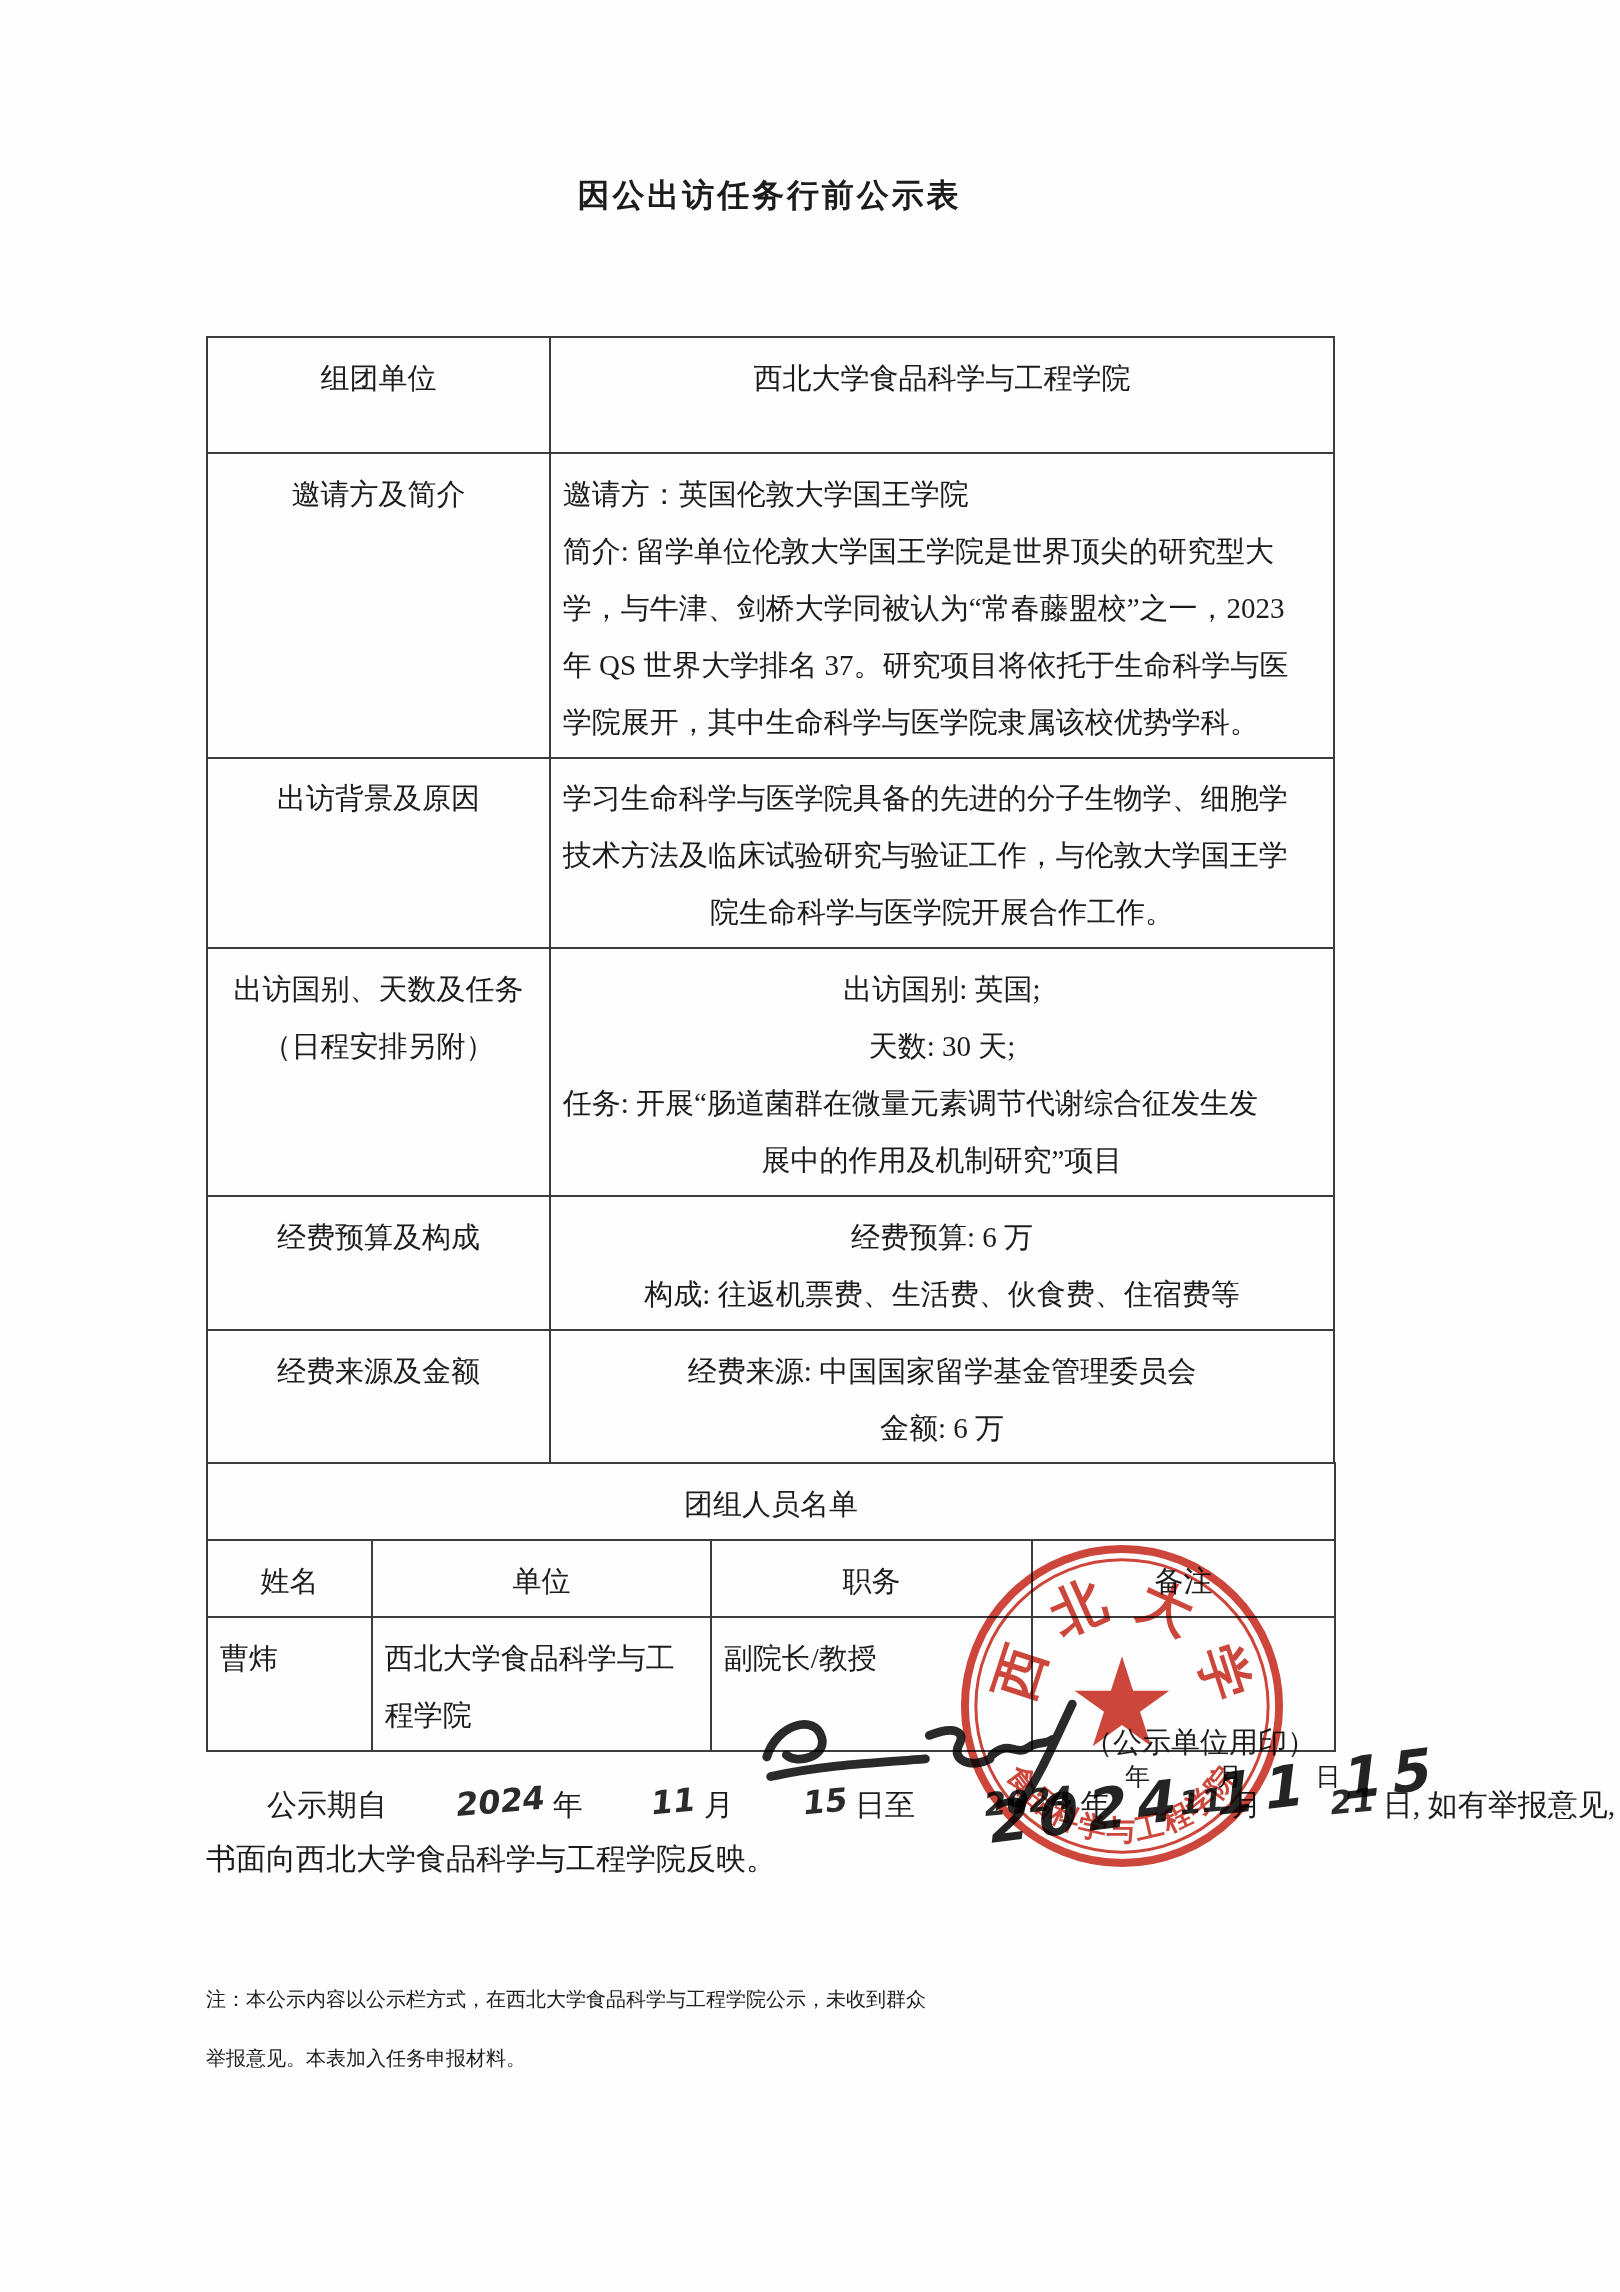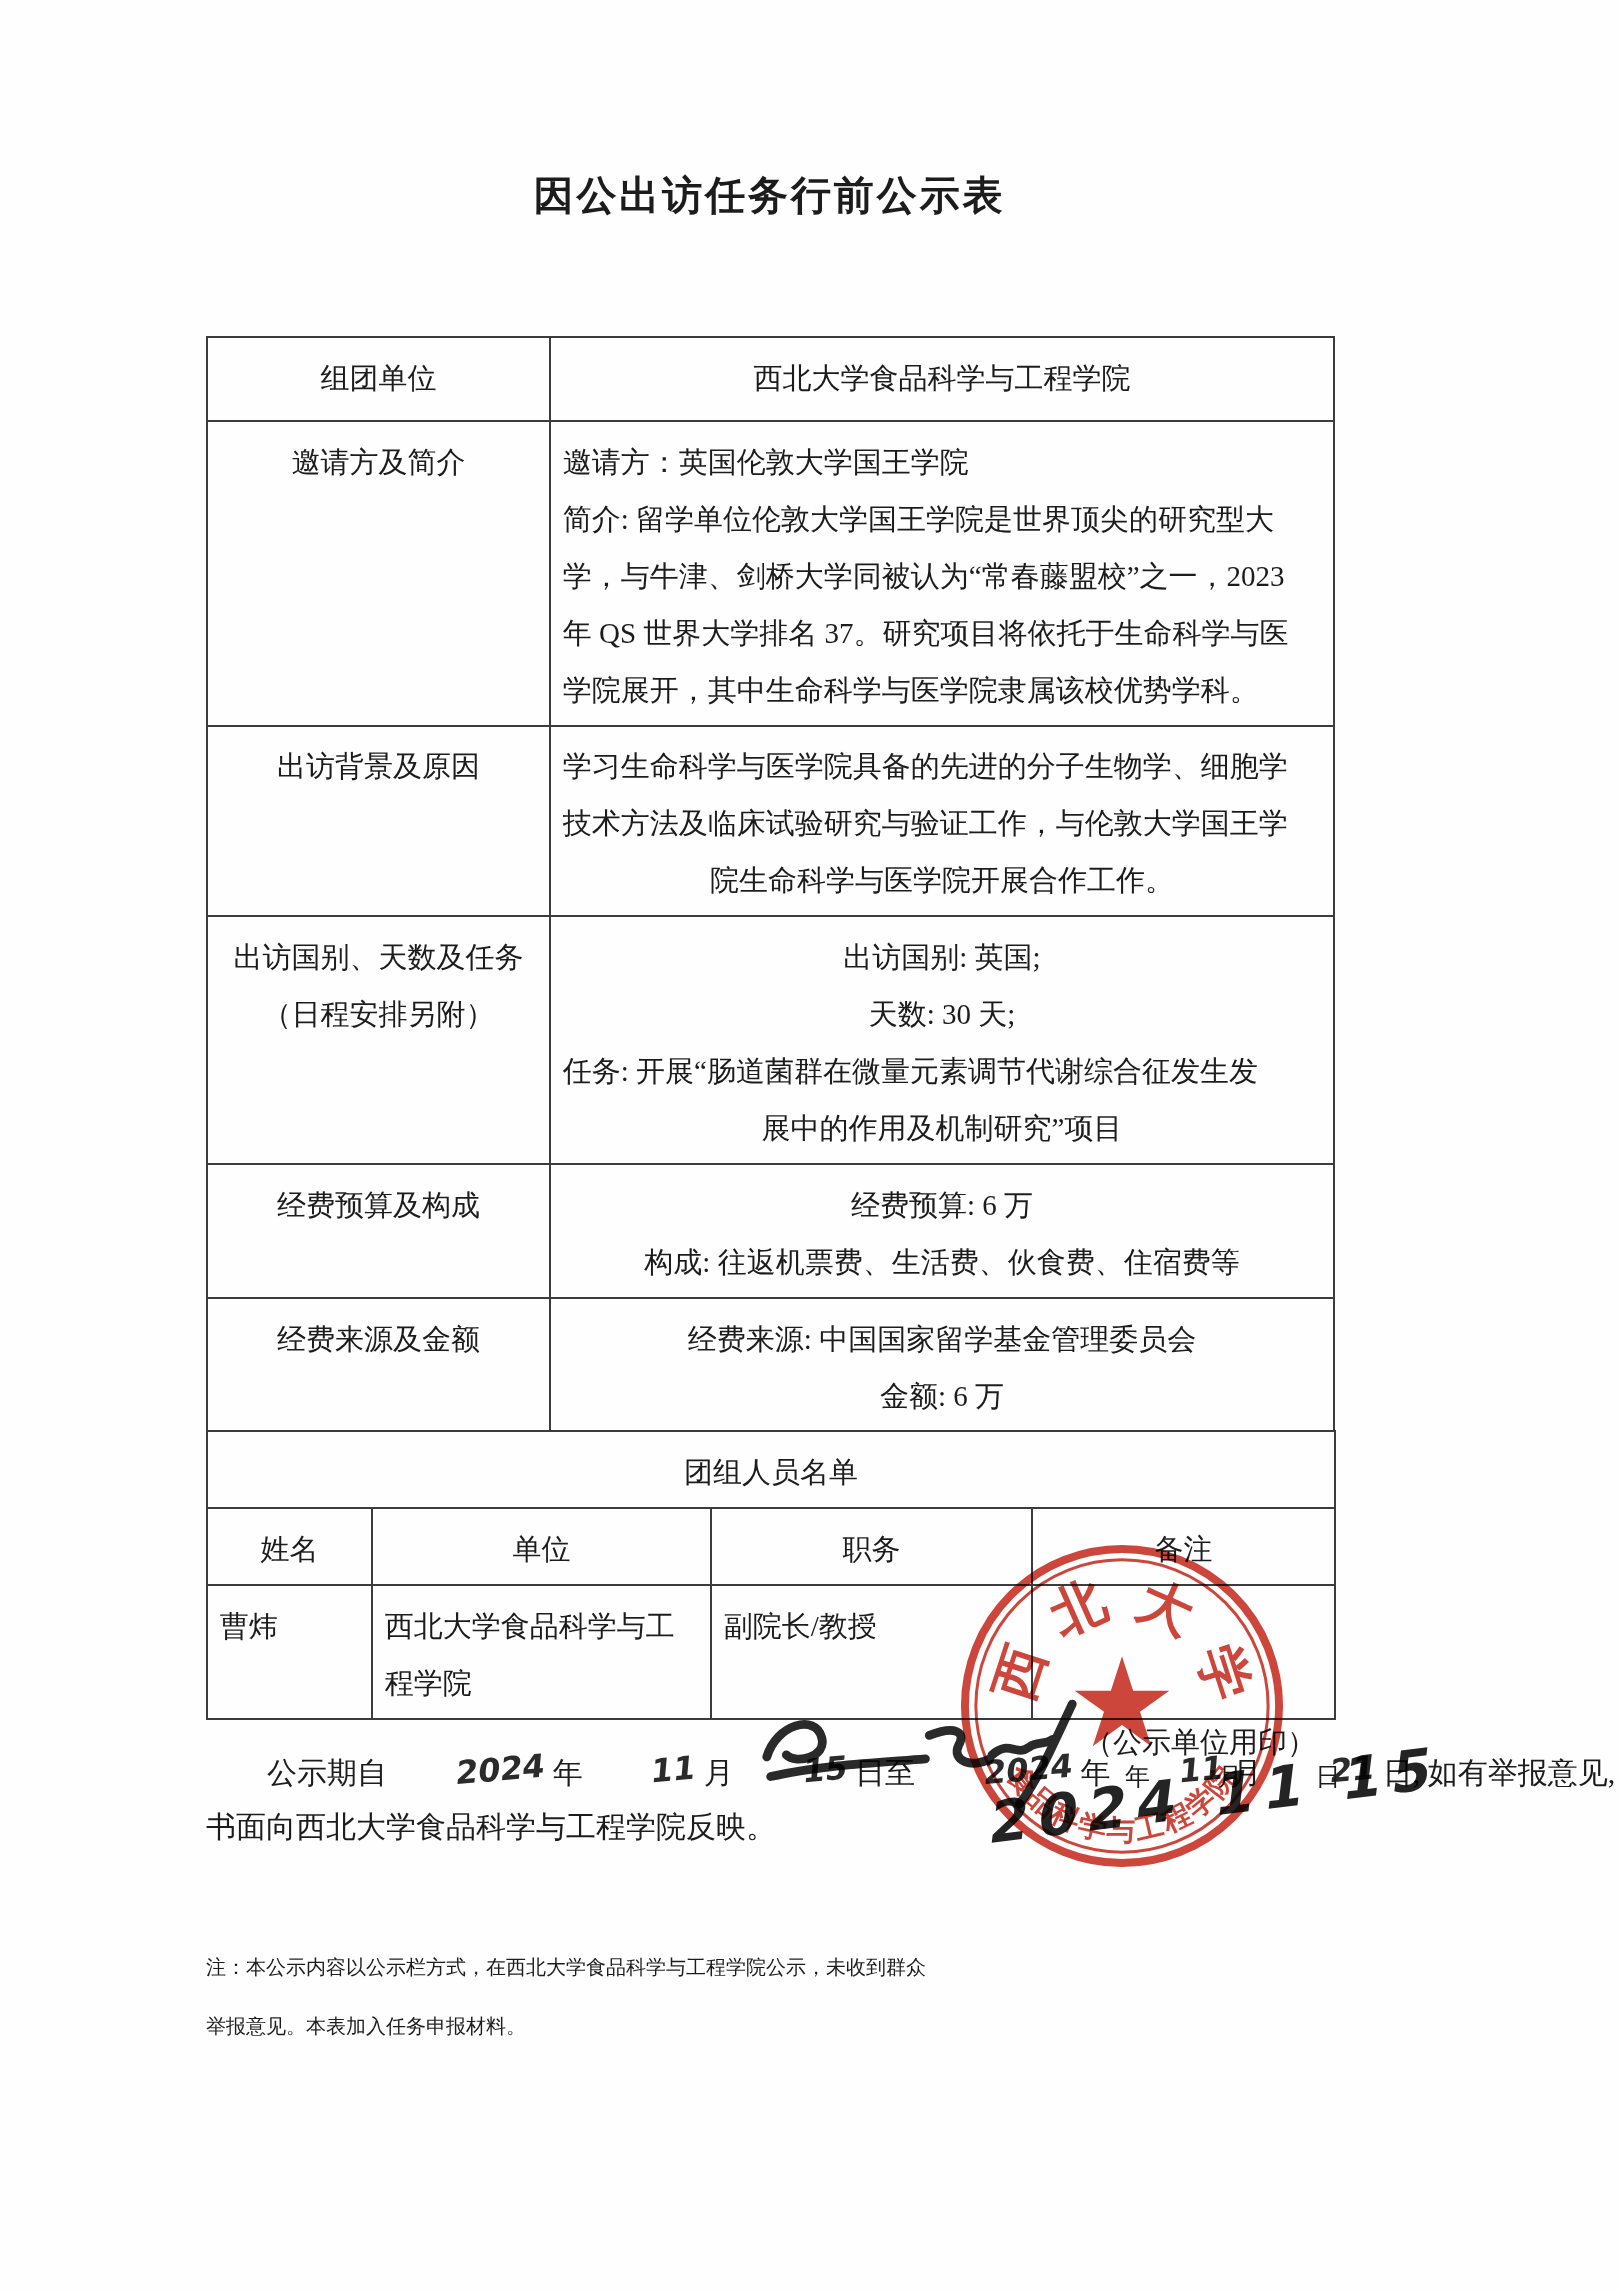--- a/index.html
+++ b/index.html
@@ -7,21 +7,21 @@
     width:1620px;height:2293px;
     background:#ffffff;
     font-family:"Liberation Serif","DejaVu Serif",serif;
     color:#1c1c1c;
   }
   .page{position:relative;width:1620px;height:2293px;overflow:hidden;background:#fefefe;}
   .sheet{position:absolute;left:206px;top:173px;width:1127px;}
   h1.doc-title{
     margin:0 0 118px 0;
     text-align:center;
-    font-size:40px;line-height:45px;
+    font-size:32px;line-height:45px;
     font-weight:bold;letter-spacing:2.9px;
   }
   table.grid{
     border-collapse:collapse;width:1127px;table-layout:fixed;
   }
   table.grid td{
     border:2px solid #3c3c3c;
     vertical-align:top;
     font-size:29px;line-height:57px;
     padding:11.8px 11.8px 5.9px 11.8px;
@@ -100,21 +100,21 @@
   <div class="sheet">
 
     <h1 class="doc-title">因公出访任务行前公示表</h1>
 
     <table class="grid main">
       <colgroup>
           <col style="width:343px">
           <col style="width:784px">
         </colgroup>
       <tbody>
-          <tr style="height:84px">
+          <tr style="height:116px">
         <td class="lbl">
           <div class="ln center">组团单位</div>
         </td>
         <td>
           <div class="ln center">西北大学食品科学与工程学院</div>
         </td>
       </tr>
       <tr style="height:294px">
         <td class="lbl">
           <div class="ln center">邀请方及简介</div>

